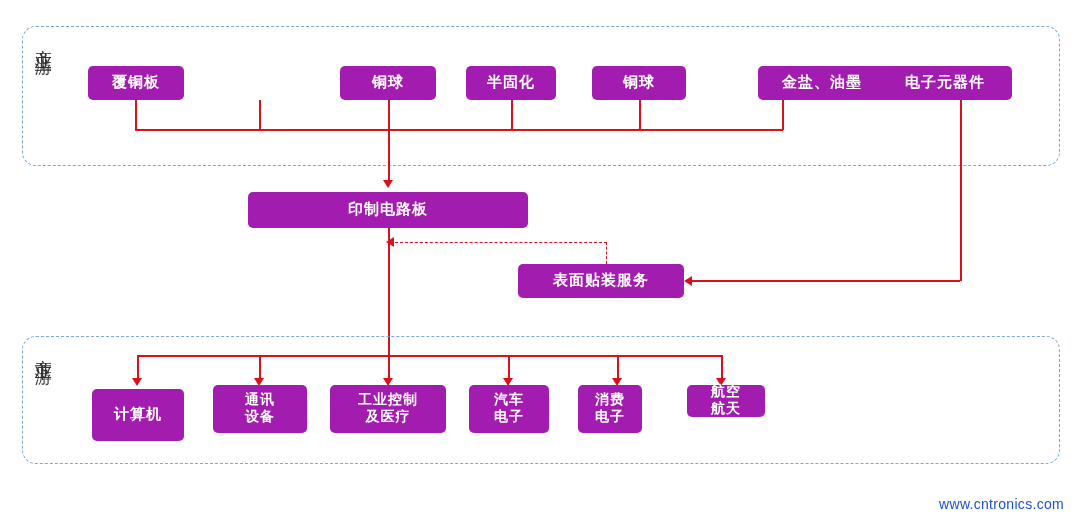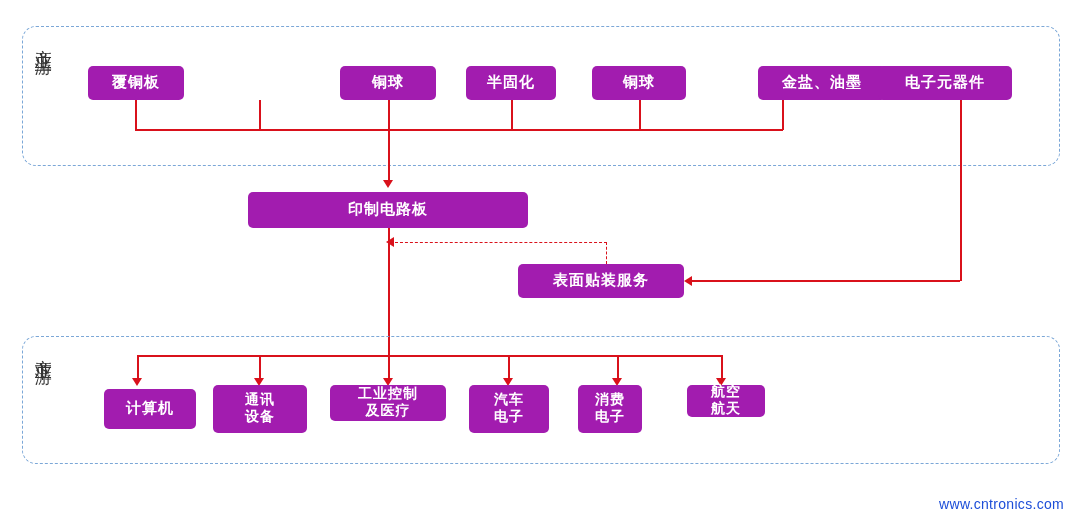--- a/index.html
+++ b/index.html
@@ -177,24 +177,24 @@
 
   <div class="line v" style="left:617px; top:355px; height:24px;"></div>
   <div class="arrow-down" style="left:612px; top:378px;"></div>
 
   <div class="line v" style="left:721px; top:355px; height:24px;"></div>
   <div class="arrow-down" style="left:716px; top:378px;"></div>
 
   <div class="group-frame" id="downstream-frame"></div>
   <div class="group-label" id="downstream-label">产业下游</div>
 
-  <div class="node" style="left:92px; top:389px; width:92px; height:40px;margin-left:12px;">计算机</div>
+  <div class="node" style="left:92px; top:389px; width:92px; height:52px;">计算机</div>
   <div class="node two-line" style="left:213px; top:385px; width:94px; height:48px; white-space:pre-line;">通讯
 设备</div>
-  <div class="node two-line" style="left:330px; top:385px; width:116px; height:36px; white-space:pre-line;">工业控制
+  <div class="node two-line" style="left:330px; top:385px; width:116px; height:48px; white-space:pre-line;">工业控制
 及医疗</div>
   <div class="node two-line" style="left:469px; top:385px; width:80px; height:48px; white-space:pre-line;">汽车
 电子</div>
   <div class="node two-line" style="left:578px; top:385px; width:64px; height:48px; white-space:pre-line;">消费
 电子</div>
   <div class="node two-line" style="left:687px; top:385px; width:78px; height:32px; white-space:pre-line;">航空
 航天</div>
 
   <div id="watermark">www.cntronics.com</div>
 

